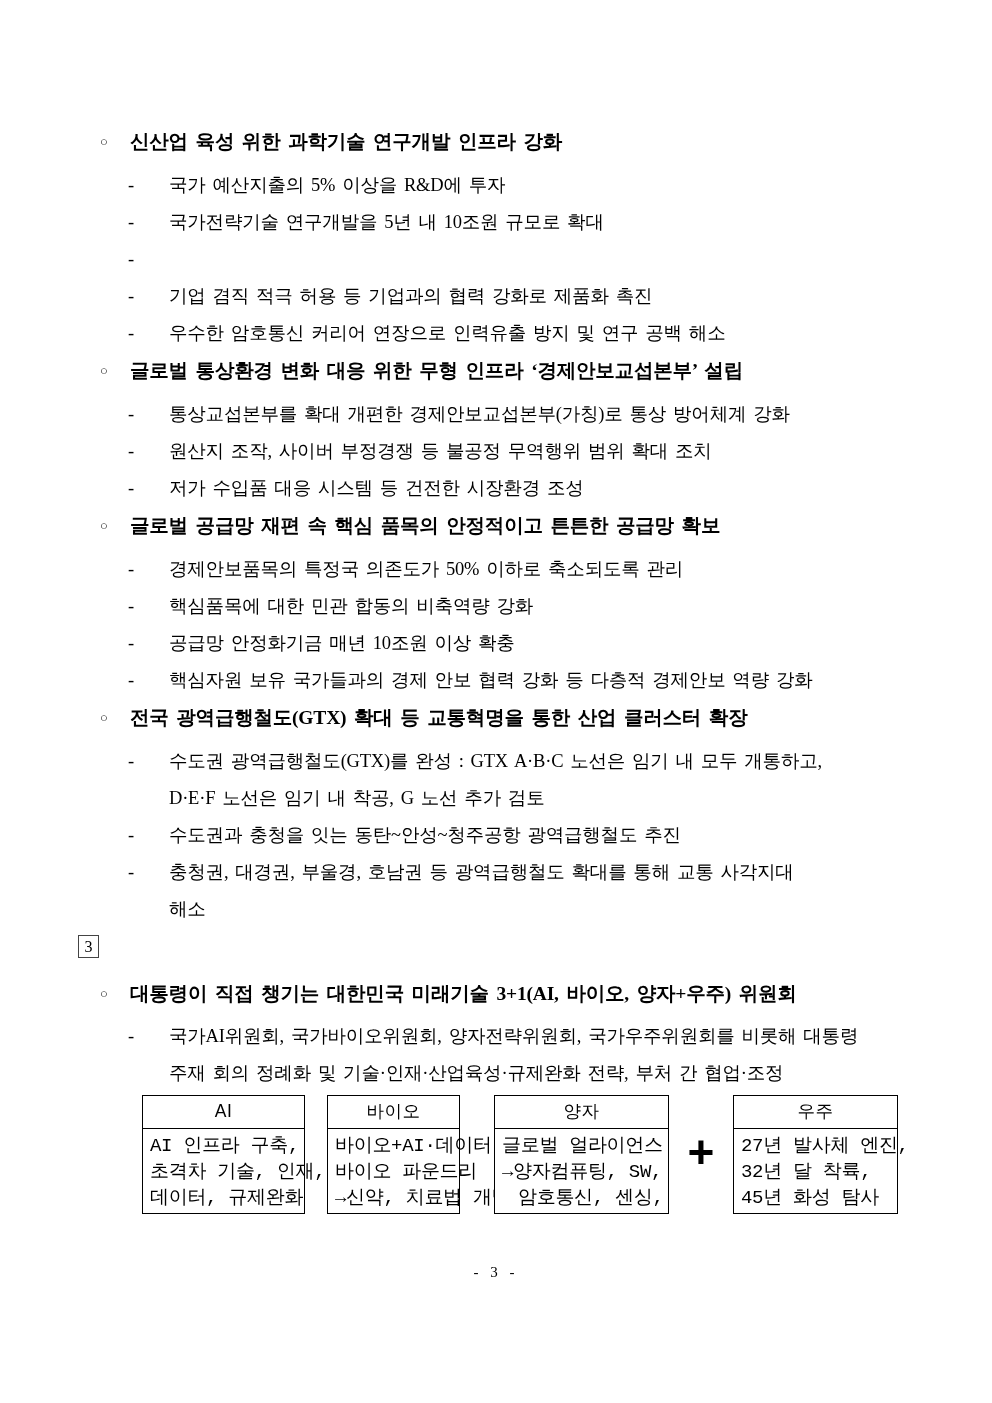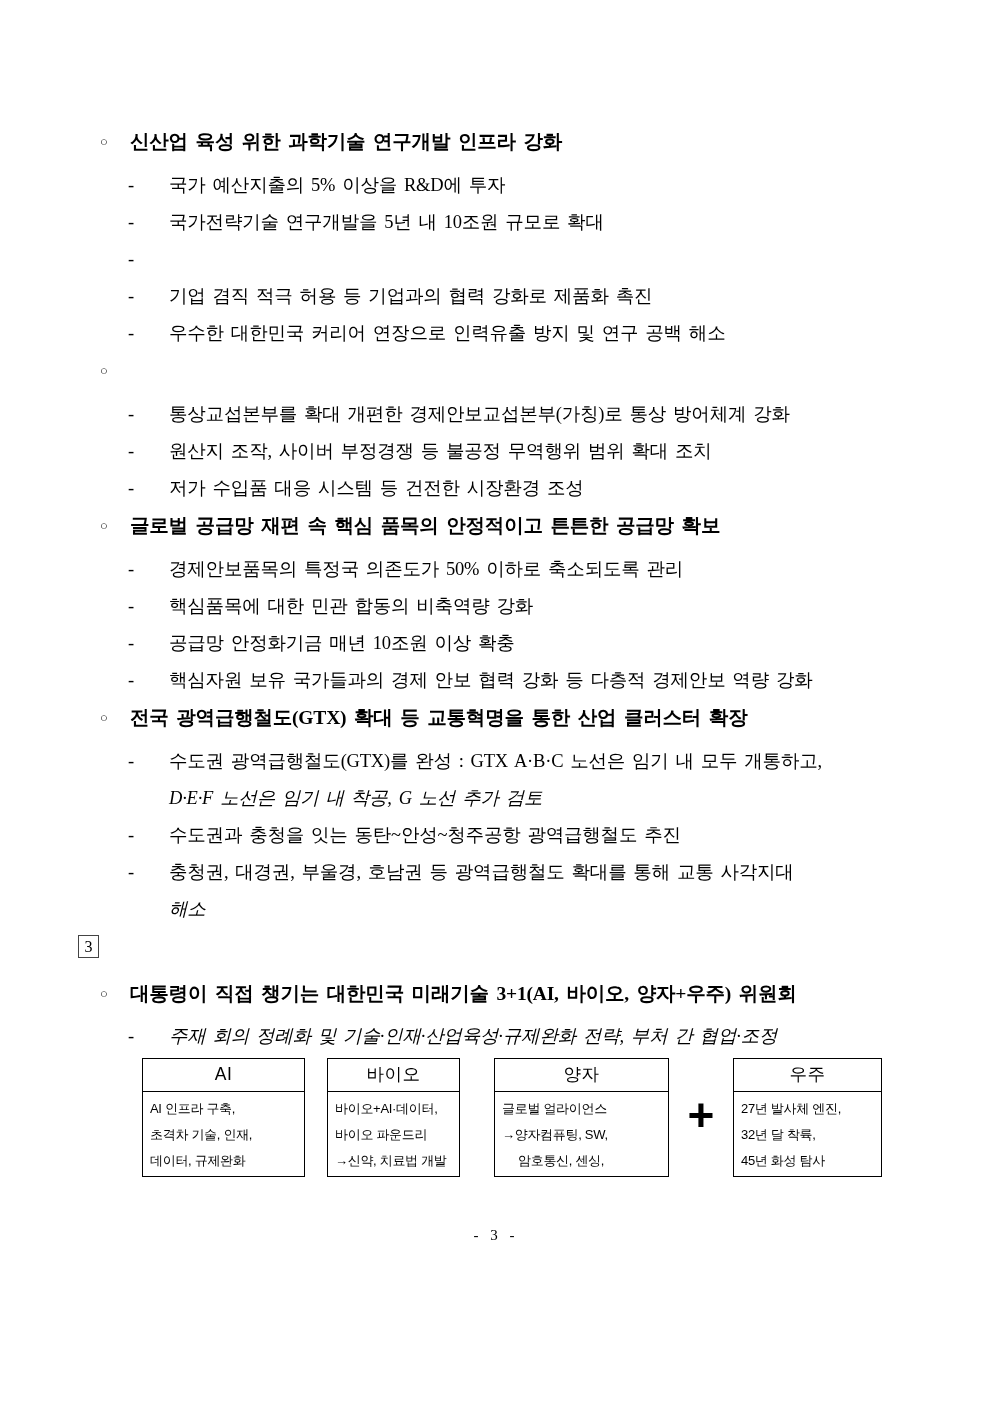--- a/index.html
+++ b/index.html
@@ -38,21 +38,21 @@
     margin-left: 28px;
     font-size: 18.5px;
     line-height: 22px;
     margin-bottom: 15px;
     word-spacing: 2.5px;
     letter-spacing: -0.2px;
   }
   .dash { flex: none; width: 20px; }
   .itext { flex: 1; max-width: 762px; margin-left: 21px; }
   .tline { margin-bottom: 15px; }
-  .tline:last-child { margin-bottom: 0; font-style: italic; }
+  .tline:last-child { margin-bottom: 0; }
 
   .numbered-heading {
     margin-top: 9px;
     margin-left: -22px;
     font-size: 20px;
     font-weight: bold;
     line-height: 26px;
     margin-bottom: 24px;
     word-spacing: 3px;
     letter-spacing: -0.2px;
@@ -103,37 +103,38 @@
   .tbox {
     border: 1.5px solid #000000;
     box-sizing: border-box;
     background: #ffffff;
     display: flex;
     flex-direction: column;
   }
   .tbox-ai    { width: 163px; }
   .tbox-bio   { width: 133px; margin-left: 22px; }
   .tbox-quant { width: 175px; margin-left: 34px; }
-  .tbox-space { width: 149px; }
+  .tbox-space { width: 165px; }
   .tbox-h {
     height: 33px;
     border-bottom: 1.5px solid #000000;
     box-sizing: border-box;
     text-align: center;
     font-size: 17.5px;
     line-height: 31px;
     letter-spacing: 0.5px;
   }
   .tbox-b {
     flex: 1;
     padding: 4px 7px 0 7px;
-    font-size: 13px;
+    font-size: 19px;
     line-height: 26px;
     letter-spacing: -0.3px;
     white-space: nowrap;
+    font-family: Liberation Mono, monospace;
   }
   .tbox-quant .tb-line:nth-child(3) { padding-left: 16px; }
   .plus-gap {
     width: 64px;
     display: flex;
     align-items: center;
     justify-content: center;
     font-size: 46px;
     font-weight: 900;
     font-family: "Liberation Sans", "DejaVu Sans", sans-serif;
@@ -170,27 +171,28 @@
     </div>
     <div class="item">
       <span class="dash">-</span>
     </div>
     <div class="item">
       <span class="dash">-</span>
       <span class="itext">기업 겸직 적극 허용 등 기업과의 협력 강화로 제품화 촉진</span>
     </div>
     <div class="item">
       <span class="dash">-</span>
-      <span class="itext">우수한 대한민국 커리어 연장으로 인력유출 방지 및 연구 공백 해소</span>
+      <span class="itext">우수한 암호통신 커리어 연장으로 인력유출 방지 및 연구 공백 해소</span>
     </div>
   </section>
 
   <section class="section">
     <div class="sec-h">
       <span class="circle-marker">○</span>
+      <span>글로벌 통상환경 변화 대응 위한 무형 인프라 ‘경제안보교섭본부’ 설립</span>
     </div>
     <div class="item">
       <span class="dash">-</span>
       <span class="itext">통상교섭본부를 확대 개편한 경제안보교섭본부(가칭)로 통상 방어체계 강화</span>
     </div>
     <div class="item">
       <span class="dash">-</span>
       <span class="itext">원산지 조작, 사이버 부정경쟁 등 불공정 무역행위 범위 확대 조치</span>
     </div>
     <div class="item">
@@ -252,20 +254,21 @@
   </div>
 
   <div>
     <div class="sub-h">
       <span class="circle-marker">○</span>
       <span>대통령이 직접 챙기는 대한민국 미래기술 3+1(AI, 바이오, 양자+우주) 위원회</span>
     </div>
     <div class="detail">
       <span class="dash">-</span>
       <span class="itext">
+        <span class="tline" style="display:block">국가AI위원회, 국가바이오위원회, 양자전략위원회, 국가우주위원회를 비롯해 대통령</span>
         <span class="tline" style="display:block">주재 회의 정례화 및 기술·인재·산업육성·규제완화 전략, 부처 간 협업·조정</span>
       </span>
     </div>
   </div>
 
   <div class="tech-table">
     <div class="tbox tbox-ai">
       <div class="tbox-h">AI</div>
       <div class="tbox-b">
         <div class="tb-line">AI 인프라 구축,</div>

